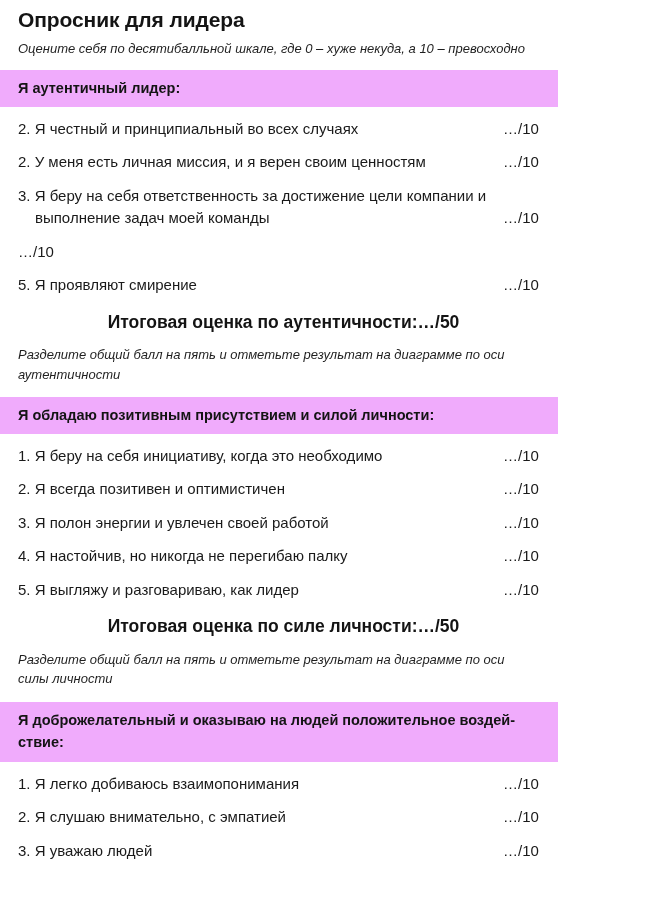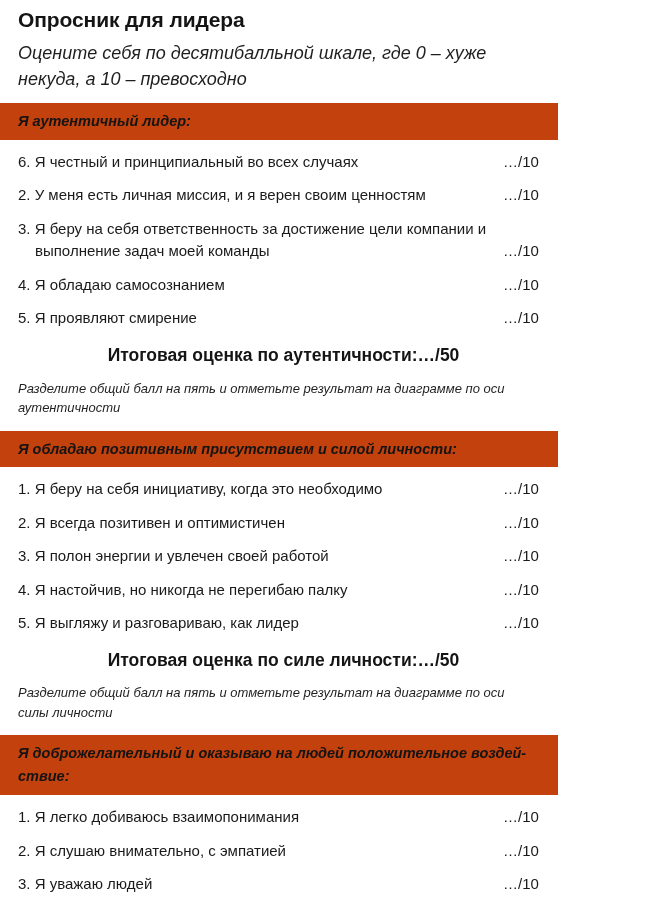--- a/index.html
+++ b/index.html
@@ -25,37 +25,36 @@
     font-size: 21px;
     font-weight: bold;
     letter-spacing: -0.1px;
     margin: 0;
     padding: 7px 18px 0 18px;
     line-height: 1.25;
     color: #141414;
   }
   .doc-subtitle {
     font-style: italic;
-    font-size: 18px;
+    font-size: 13px;
     line-height: 1.45;
     margin: 0;
     padding: 7px 26px 0 18px;
     color: #1f1f1f;
   }
 
   
   .section-band {
-    background: #c2410c;
+    background: #f0abfc;
     font-weight: bold;
     font-size: 14.5px;
     line-height: 1.55;
     padding: 7px 18px 7px 18px;
     color: #141414;
     box-sizing: border-box;
-    font-style: italic;
   }
   .section-band.tall {
     padding-bottom: 8px;
   }
 
   
   .q-list {
     margin: 0;
     padding: 0;
     list-style: none;
@@ -125,33 +124,32 @@
 <div class="page">
 
   <h1 class="doc-title">Опросник для лидера</h1>
 
   <p class="doc-subtitle">Оцените себя по десятибалльной шкале, где 0 – хуже некуда, а 10 – превосходно</p>
 
   <div class="section-band band-spacer-top">Я аутентичный лидер:</div>
 
   <ul class="q-list">
     <li class="q-row">
-      <span class="q-text">6. Я честный и принципиальный во всех случаях</span>
+      <span class="q-text">2. Я честный и принципиальный во всех случаях</span>
       <span class="q-score">…/10</span>
     </li>
     <li class="q-row">
       <span class="q-text">2. У меня есть личная миссия, и я верен своим ценностям</span>
       <span class="q-score">…/10</span>
     </li>
     <li class="q-row multiline">
       <span class="q-text">3. Я беру на себя ответственность за достижение цели компании и выполнение задач моей команды</span>
       <span class="q-score">…/10</span>
     </li>
     <li class="q-row">
-      <span class="q-text">4. Я обладаю самосознанием</span>
       <span class="q-score">…/10</span>
     </li>
     <li class="q-row">
       <span class="q-text">5. Я проявляют смирение</span>
       <span class="q-score">…/10</span>
     </li>
   </ul>
 
   <div class="total-row">
     <span class="total-label">Итоговая оценка по аутентичности:</span>

